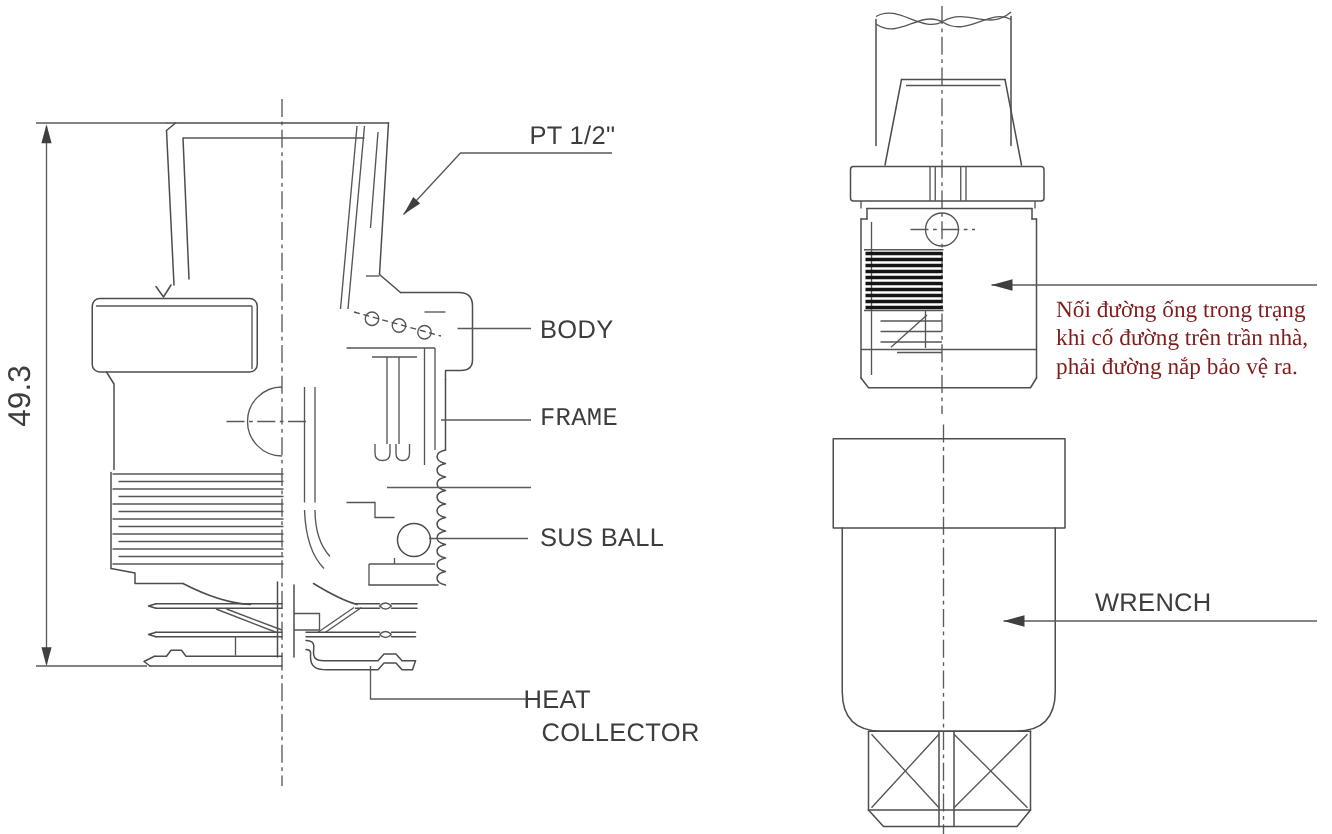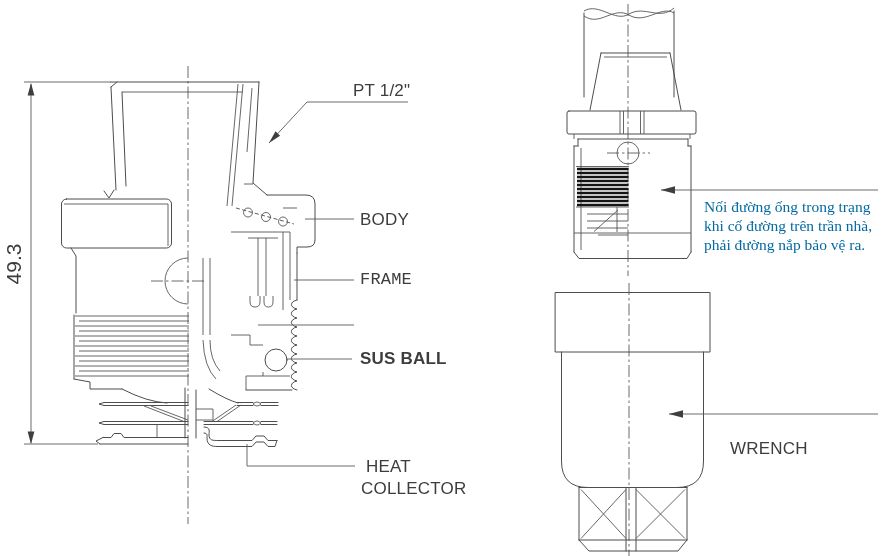--- a/index.html
+++ b/index.html
@@ -13,21 +13,21 @@
     white-space:nowrap;line-height:20px;
   }
   .dim-lbl{
     position:absolute;left:-18px;top:252px;width:64px;height:24px;
     transform:rotate(-90deg);transform-origin:center;
     font-size:21px;color:#3d3d3d;text-align:center;line-height:24px;
   }
   .note{
     position:absolute;left:704px;top:197px;width:180px;
     font-family:"Liberation Serif",serif;font-size:15.5px;line-height:19px;
-    color:#0369a1;white-space:nowrap;
+    color:#7f1d1d;white-space:nowrap;
   }
   .ln{stroke:#4d4d4d;stroke-width:1;fill:none;stroke-linecap:round;stroke-linejoin:round;}
   .thin{stroke:#565656;stroke-width:.9;fill:none;}
   .cl{stroke:#5a5a5a;stroke-width:.9;fill:none;stroke-dasharray:12 3 2.5 3;}
   .leader{stroke:#5a5a5a;stroke-width:.9;fill:none;}
   .ah{fill:#3f3f3f;stroke:none;}
   .dash{stroke:#4d4d4d;stroke-width:.9;fill:none;stroke-dasharray:4 2.5;}
   .dark{stroke:#151515;stroke-width:2.3;fill:none;}
 </style>
 </head>
@@ -242,26 +242,26 @@
       <polygon class="ah" points="669,414 683,410.2 683,417.8"></polygon>
     </g>
 
   </svg>
 
   <div class="dim-lbl">49.3</div>
 
   <div class="lbl" style="left:353px;top:81px;">PT 1/2"</div>
   <div class="lbl" style="left:360px;top:210px;">BODY</div>
   <div class="lbl" style="left:360px;top:270px;font-family:Liberation Mono, monospace;">FRAME</div>
-  <div class="lbl" style="left:360px;top:349px;font-weight:bold;">SUS BALL</div>
-  <div class="lbl" style="left:366px;top:457px;">HEAT</div>
+  <div class="lbl" style="left:360px;top:349px;">SUS BALL</div>
+  <div class="lbl" style="left:349px;top:457px;">HEAT</div>
   <div class="lbl" style="left:361px;top:479px;">COLLECTOR</div>
 
 
   <div class="note">
     <div>Nối đường ống trong trạng</div>
     <div>khi cố đường trên trần nhà,</div>
     <div>phải đường nắp bảo vệ ra.</div>
   </div>
 
-  <div class="lbl" style="left:730px;top:392px;margin-top:47px;">WRENCH</div>
+  <div class="lbl" style="left:730px;top:392px;">WRENCH</div>
 
 </div>
 
 </body></html>

